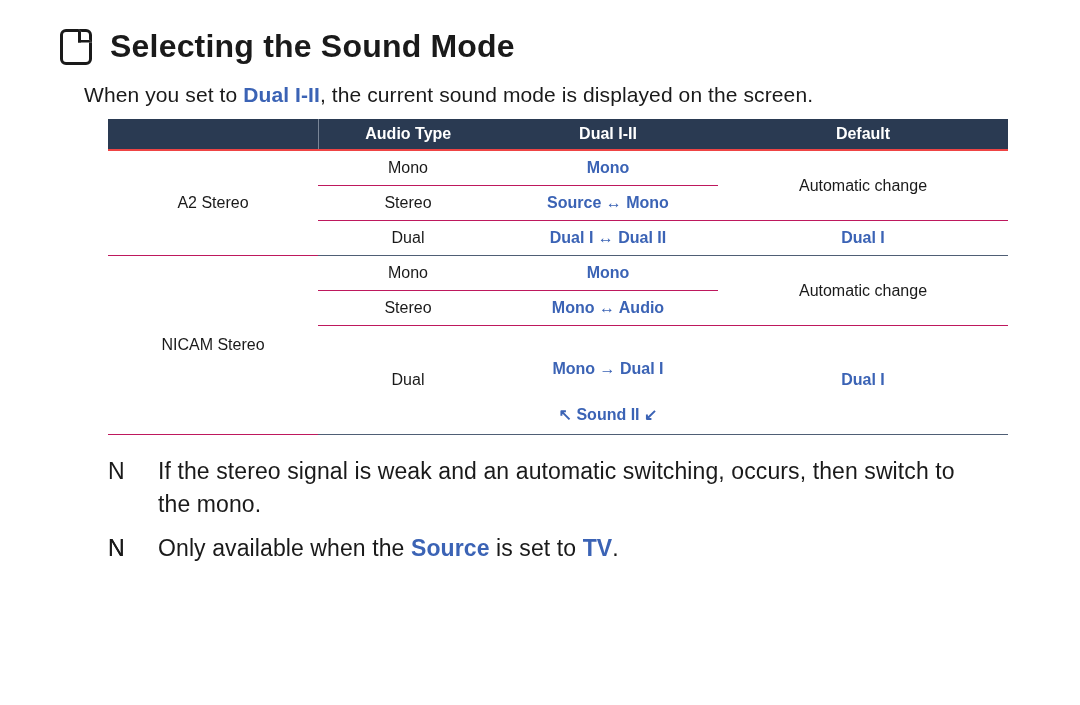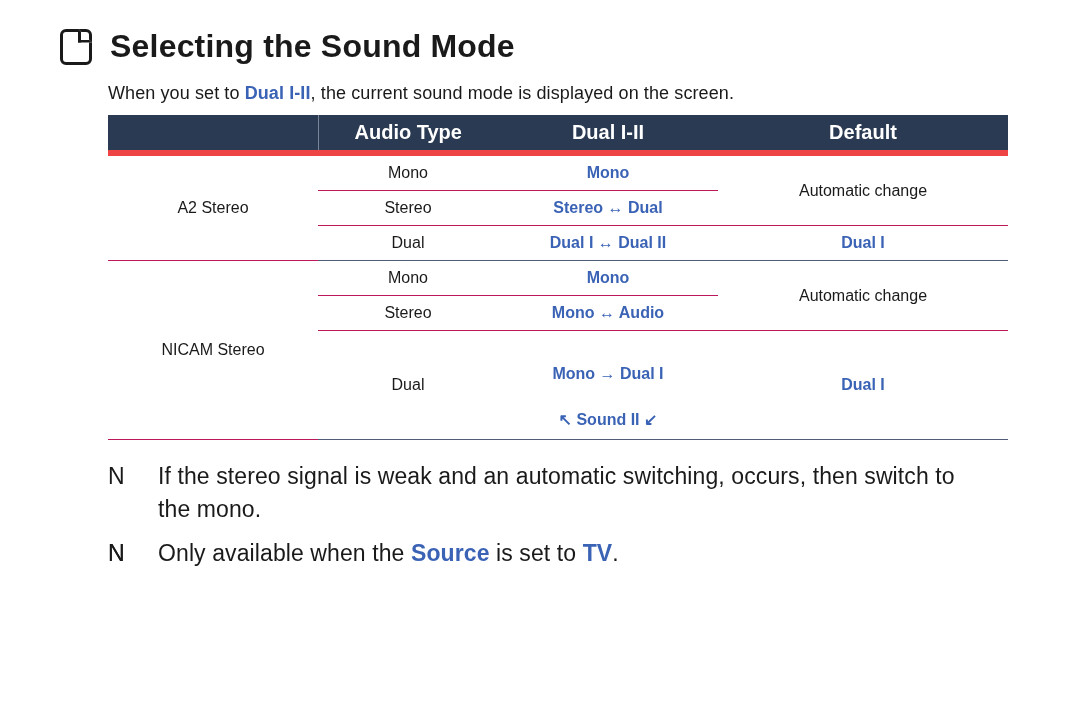--- a/index.html
+++ b/index.html
@@ -46,22 +46,22 @@
   }
   h1.title {
     margin: 0;
     font-size: 32px;
     font-weight: bold;
     letter-spacing: 0.2px;
   }
 
   
   .intro {
-    margin: 16px 0 10px 48px;
-    font-size: 18px;
+    margin: 16px 0 10px 24px;
+    font-size: 21px;
     line-height: 1.35;
     letter-spacing: 0.1px;
   }
 
   .accent {
     color: #3b63b5;
     font-weight: bold;
   }
 
   
@@ -69,23 +69,23 @@
     border-collapse: collapse;
     width: 900px;
     margin: 0 0 0 48px;
     font-size: 16px;
   }
   table.sound-table th {
     background: #2a3a52;
     color: #ffffff;
     font-weight: bold;
     padding: 6px 4px;
-    border-bottom: 6px solid #ef4444;
+    border-bottom: 2px solid #ef4444;
     text-align: center;
-    font-size: 20px;
+    font-size: 16px;
   }
   table.sound-table th.cat-col {
     background: #2a3a52;
     border-right: 1px solid #7a8698;
   }
   table.sound-table td {
     padding: 8px 6px;
     text-align: center;
     vertical-align: middle;
     border-bottom: 1px solid #be185d;
@@ -174,21 +174,21 @@
     <tbody>
 
     <tr>
           <td rowspan="3" class="cat">A2 Stereo</td>
           <td>Mono</td>
           <td><span class="accent">Mono</span></td>
           <td rowspan="2">Automatic change</td>
         </tr>
         <tr>
           <td>Stereo</td>
-          <td><span class="accent">Stereo ↔ Dual</span></td>
+          <td><span class="accent">Source ↔ Mono</span></td>
         </tr>
         <tr class="section-last">
           <td>Dual</td>
           <td><span class="accent">Dual I ↔ Dual II</span></td>
           <td class="default-last"><span class="accent">Dual I</span></td>
         </tr>
         <tr>
           <td rowspan="3" class="cat">NICAM Stereo</td>
           <td>Mono</td>
           <td><span class="accent">Mono</span></td>

